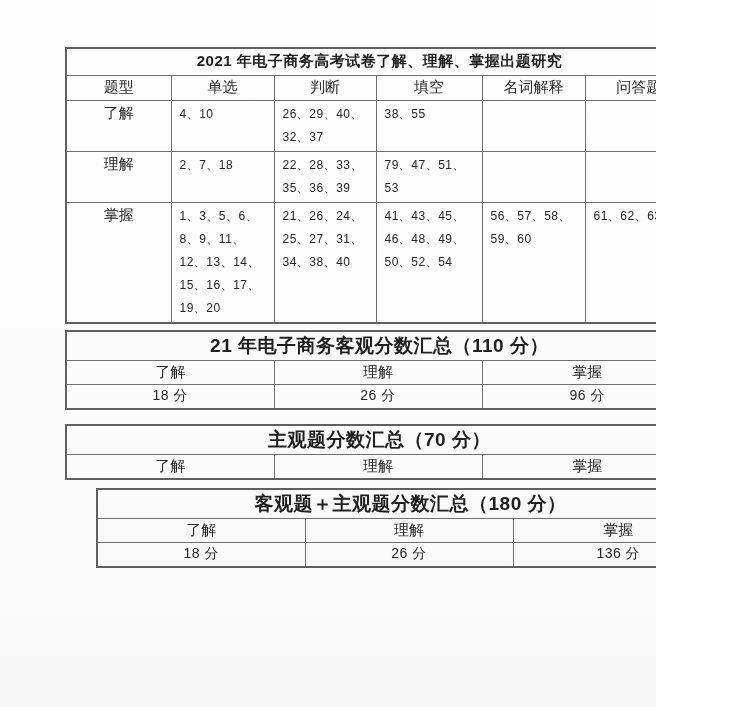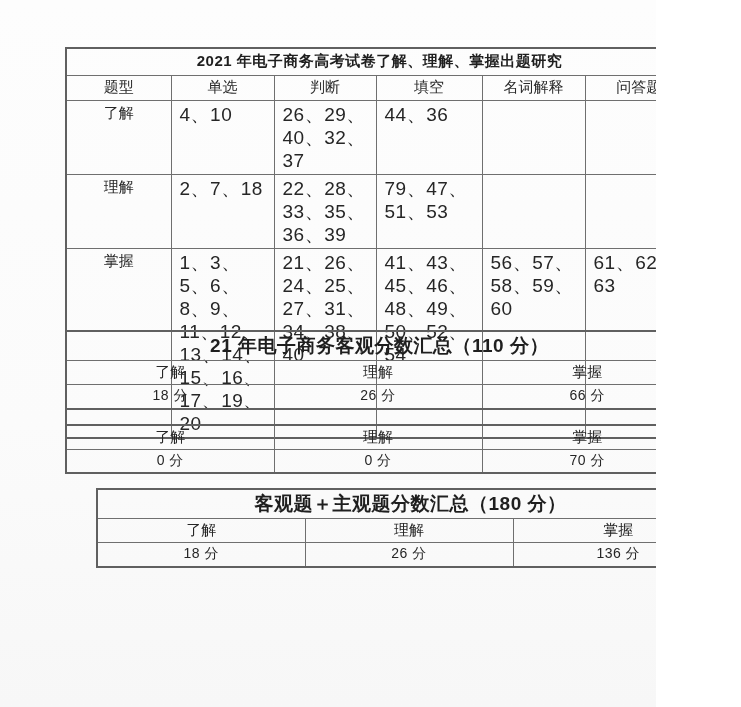--- a/index.html
+++ b/index.html
@@ -52,21 +52,21 @@
   td.label-cell {
     text-align: center;
     vertical-align: top;
     padding-top: 3px;
     font-size: 15px;
   }
   td.data-cell {
     text-align: left;
     vertical-align: top;
     padding: 2px 5px 2px 8px;
-    font-size: 19px;
+    font-size: 12px;
     line-height: 23px;
     letter-spacing: 0.5px;
   }
   tr.row-know    { height: 48px; }
   tr.row-grasp-2 { height: 43px; }
   tr.row-master  { height: 118px; }
 
   
   #objective-table  { top: 330px; }
   #subjective-table { top: 424px; }
@@ -117,21 +117,21 @@
       <td class="head-cell">单选</td>
       <td class="head-cell">判断</td>
       <td class="head-cell">填空</td>
       <td class="head-cell">名词解释</td>
       <td class="head-cell">问答题</td>
     </tr>
     <tr class="row-know">
       <td class="label-cell">了解</td>
       <td class="data-cell">4、10</td>
       <td class="data-cell">26、29、40、32、37</td>
-      <td class="data-cell">44、36</td>
+      <td class="data-cell">38、55</td>
       <td class="data-cell"></td>
       <td class="data-cell"></td>
     </tr>
     <tr class="row-grasp-2">
       <td class="label-cell">理解</td>
       <td class="data-cell">2、7、18</td>
       <td class="data-cell">22、28、33、35、36、39</td>
       <td class="data-cell">79、47、51、53</td>
       <td class="data-cell"></td>
       <td class="data-cell"></td>
@@ -158,42 +158,40 @@
       <td class="sum-title" colspan="3">21 年电子商务客观分数汇总（110 分）</td>
     </tr>
     <tr>
       <td class="sum-head">了解</td>
       <td class="sum-head">理解</td>
       <td class="sum-head">掌握</td>
     </tr>
     <tr>
       <td class="sum-val">18 分</td>
       <td class="sum-val">26 分</td>
-      <td class="sum-val">66 分</td>
+      <td class="sum-val">96 分</td>
     </tr>
   </tbody>
     </table>
 
   <table class="doc-table" id="subjective-table">
     <colgroup>
         <col style="width:208px">
         <col style="width:208px">
         <col style="width:211px">
       </colgroup>
     <tbody>
+        <tr>
+      <td class="sum-title" colspan="3">主观题分数汇总（70 分）</td>
+    </tr>
     <tr>
       <td class="sum-head">了解</td>
       <td class="sum-head">理解</td>
       <td class="sum-head">掌握</td>
     </tr>
-    <tr>
-      <td class="sum-val">0 分</td>
-      <td class="sum-val">0 分</td>
-      <td class="sum-val">70 分</td>
-    </tr>
   </tbody>
     </table>
 
   <table class="doc-table" id="total-table">
     <colgroup>
         <col style="width:208px">
         <col style="width:208px">
         <col style="width:211px">
       </colgroup>
     <tbody>

